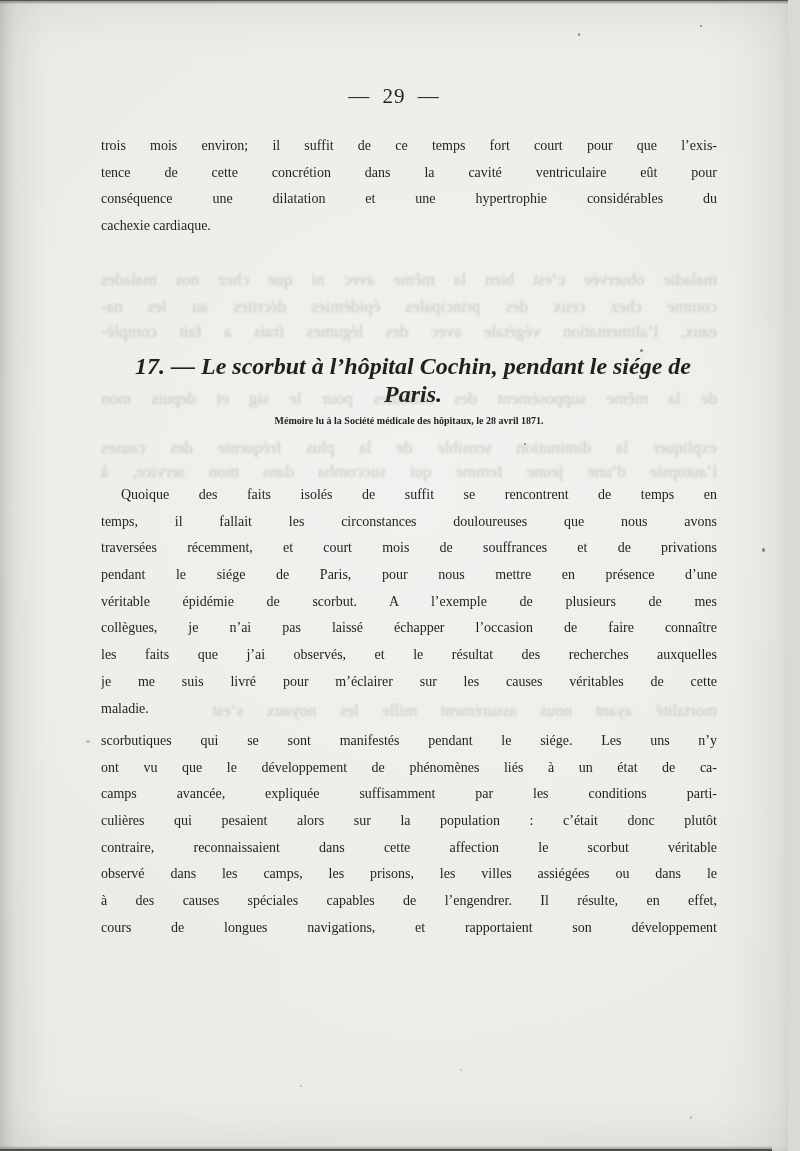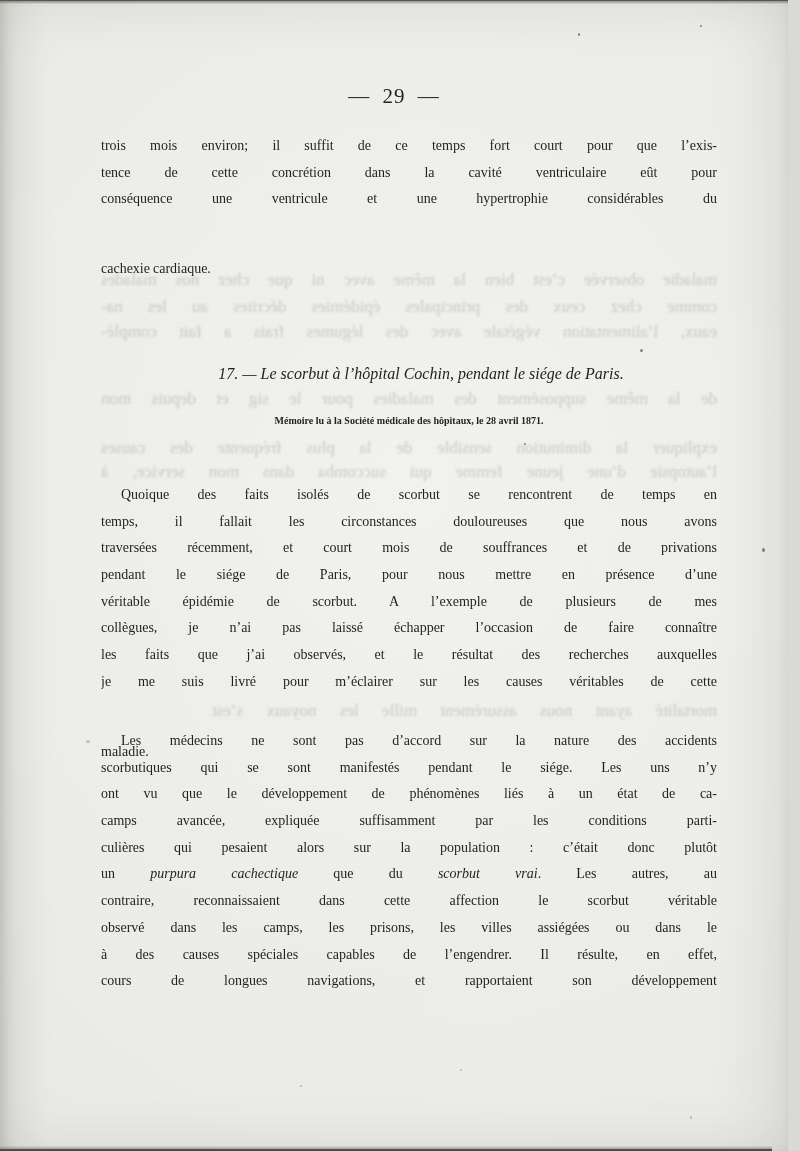--- a/index.html
+++ b/index.html
@@ -31,26 +31,26 @@
   .pageno {
     position: absolute; top: 84px; left: 0; width: 100%;
     text-align: center; font-size: 21px; letter-spacing: 1px; word-spacing: 6px;
   }
   .col { position: absolute; left: 101px; width: 616px; }
   .para { font-size: 14px; line-height: 26.7px; word-spacing: -0.5px; }
   .line {
     height: 26.7px; overflow: hidden;
     text-align: justify; text-align-last: justify;
   }
-  .line.last { text-align-last: left; margin-top: 43px; }
+  .line.last { text-align-last: left; }
   .line.indent { text-indent: 20px; }
   .heading {
-    position: absolute; top: 348px; left: 101px; width: 616px; margin: 12px;
-    text-align: center; font-style: italic; font-weight: normal;
-    font-size: 16px; line-height: 28px;
+    position: absolute; top: 348px; left: 101px; width: 616px; margin: 4px;
+    text-align: center; font-style: italic; font-weight: bold;
+    font-size: 24px; line-height: 28px;
   }
   .subtitle {
     position: absolute; top: 411px; left: 101px; width: 616px;
     text-align: center; font-weight: bold; font-size: 10px; line-height: 20px;
   }
   .ghost {
     position: absolute; height: 20px; overflow: hidden;
     font-size: 17px; line-height: 20px; text-align: justify; text-align-last: justify;
     color: #a7a7a0; opacity: 0.55;
     transform: scaleX(-1); filter: blur(1.2px);
@@ -77,47 +77,45 @@
       <div class="ghost" style="top: 438px; left: 101px; width: 616px;">expliquer la diminution sensible de la plus fréquente des causes</div>
       <div class="ghost" style="top: 462px; left: 101px; width: 616px;">l’autopsie d’une jeune femme qui succomba dans mon service, à</div>
       <div class="ghost" style="top: 701px; left: 212px; width: 505px;">mortalité ayant nous assurément mille les noyaux s’est</div>
     </div>
 
   <div class="pageno">— 29 —</div>
 
   <div class="col para" style="top:133px">
       <div class="line">trois mois environ; il suffit de ce temps fort court pour que l’exis-</div>
       <div class="line">tence de cette concrétion dans la cavité ventriculaire eût pour</div>
-      <div class="line">conséquence une ventricule et une hypertrophie considérables du</div>
+      <div class="line">conséquence une dilatation et une hypertrophie considérables du</div>
       <div class="line last">cachexie cardiaque.</div>
     </div>
 
   <h2 class="heading">17. — Le scorbut à l’hôpital Cochin, pendant le siége de Paris.</h2>
 
   <div class="subtitle">Mémoire lu à la Société médicale des hôpitaux, le 28 avril 1871.</div>
 
   <div class="col para" style="top:482px">
-      <div class="line indent">Quoique des faits isolés de scorbut se rencontrent de temps en</div>
+      <div class="line indent">Quoique des faits isolés de suffit se rencontrent de temps en</div>
       <div class="line">temps, il fallait les circonstances douloureuses que nous avons</div>
       <div class="line">traversées récemment, et court mois de souffrances et de privations</div>
       <div class="line">pendant le siége de Paris, pour nous mettre en présence d’une</div>
       <div class="line">véritable épidémie de scorbut. A l’exemple de plusieurs de mes</div>
       <div class="line">collègues, je n’ai pas laissé échapper l’occasion de faire connaître</div>
       <div class="line">les faits que j’ai observés, et le résultat des recherches auxquelles</div>
       <div class="line">je me suis livré pour m’éclairer sur les causes véritables de cette</div>
       <div class="line last">maladie.</div>
     </div>
 
   <div class="col para" style="top:728px">
-      <div class="line indent">Les médecins ne sont pas d’accord sur la nature des accidents</div>
       <div class="line">scorbutiques qui se sont manifestés pendant le siége. Les uns n’y</div>
       <div class="line">ont vu que le développement de phénomènes liés à un état de ca-</div>
       <div class="line">camps avancée, expliquée suffisamment par les conditions parti-</div>
       <div class="line">culières qui pesaient alors sur la population : c’était donc plutôt</div>
-      <div class="line">un <i>purpura cachectique</i> que du <i>scorbut vrai</i>. Les autres, au</div>
       <div class="line">contraire, reconnaissaient dans cette affection le scorbut véritable</div>
       <div class="line">observé dans les camps, les prisons, les villes assiégées ou dans le</div>
       <div class="line">à des causes spéciales capables de l’engendrer. Il résulte, en effet,</div>
       <div class="line">cours de longues navigations, et rapportaient son développement</div>
     </div>
 
   <span class="speck" style="top:349px;left:640px;width:3px;height:3px"></span>
   <span class="speck" style="top:548px;left:762px;width:3px;height:4px"></span>
   <span class="speck" style="top:33px;left:578px;width:2px;height:3px"></span>
   <span class="speck" style="top:25px;left:700px;width:2px;height:2px"></span>

